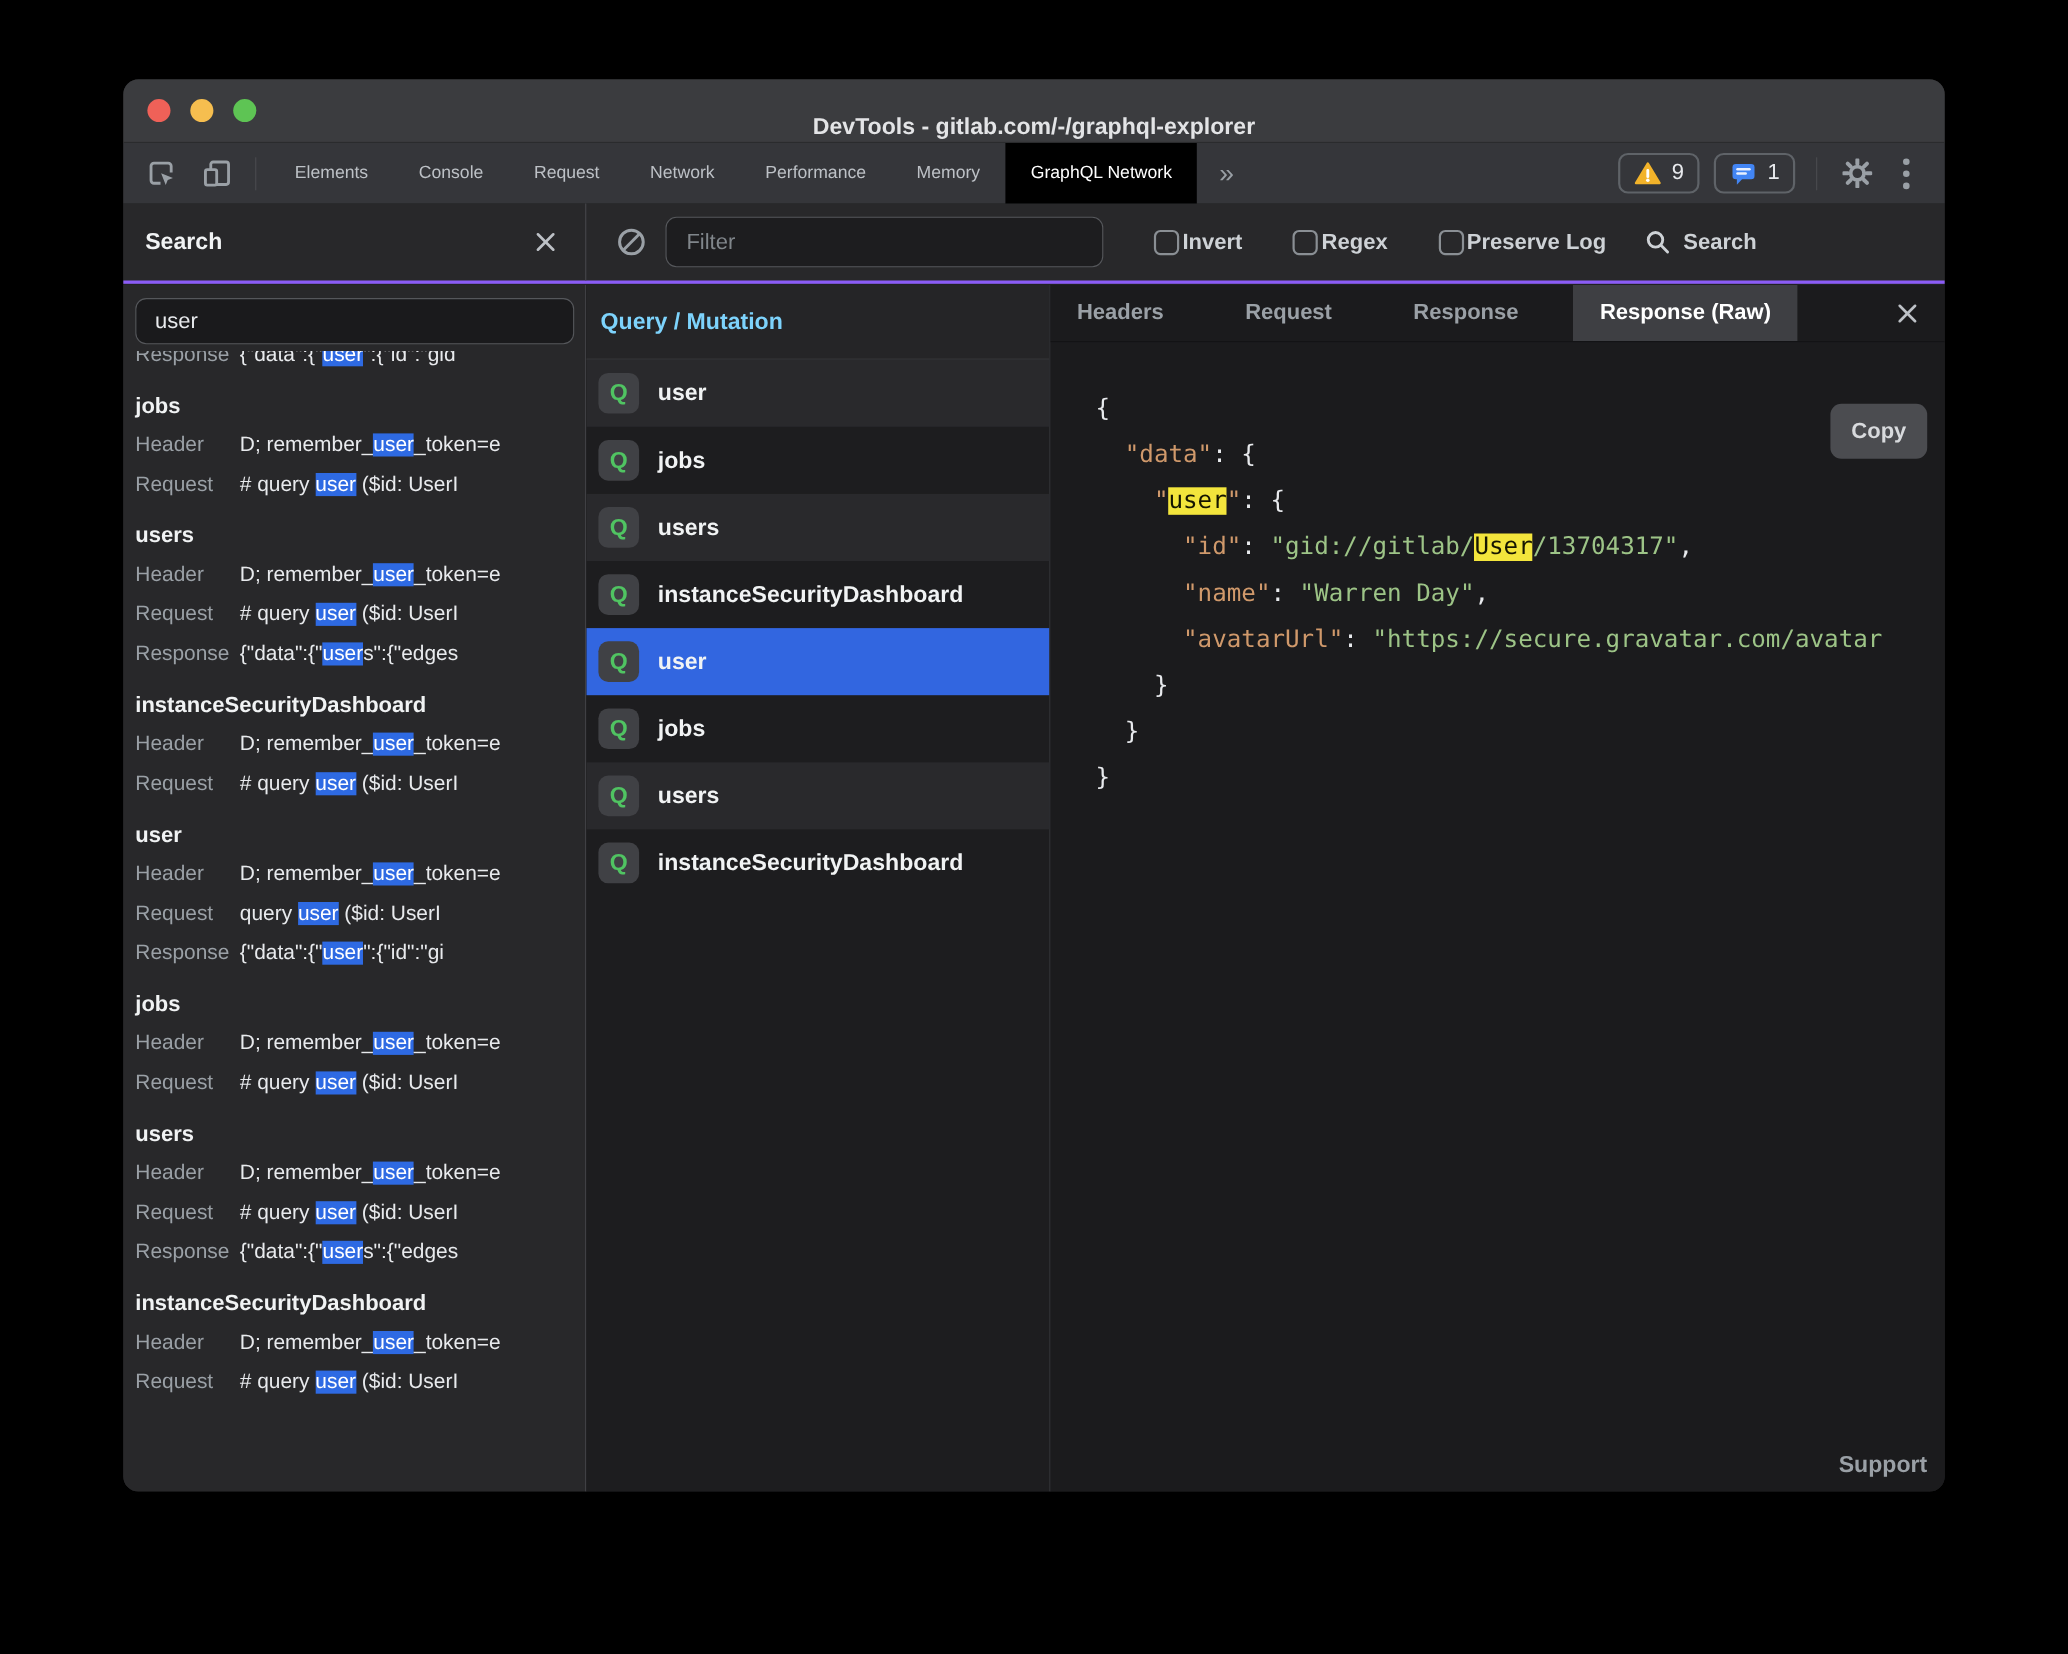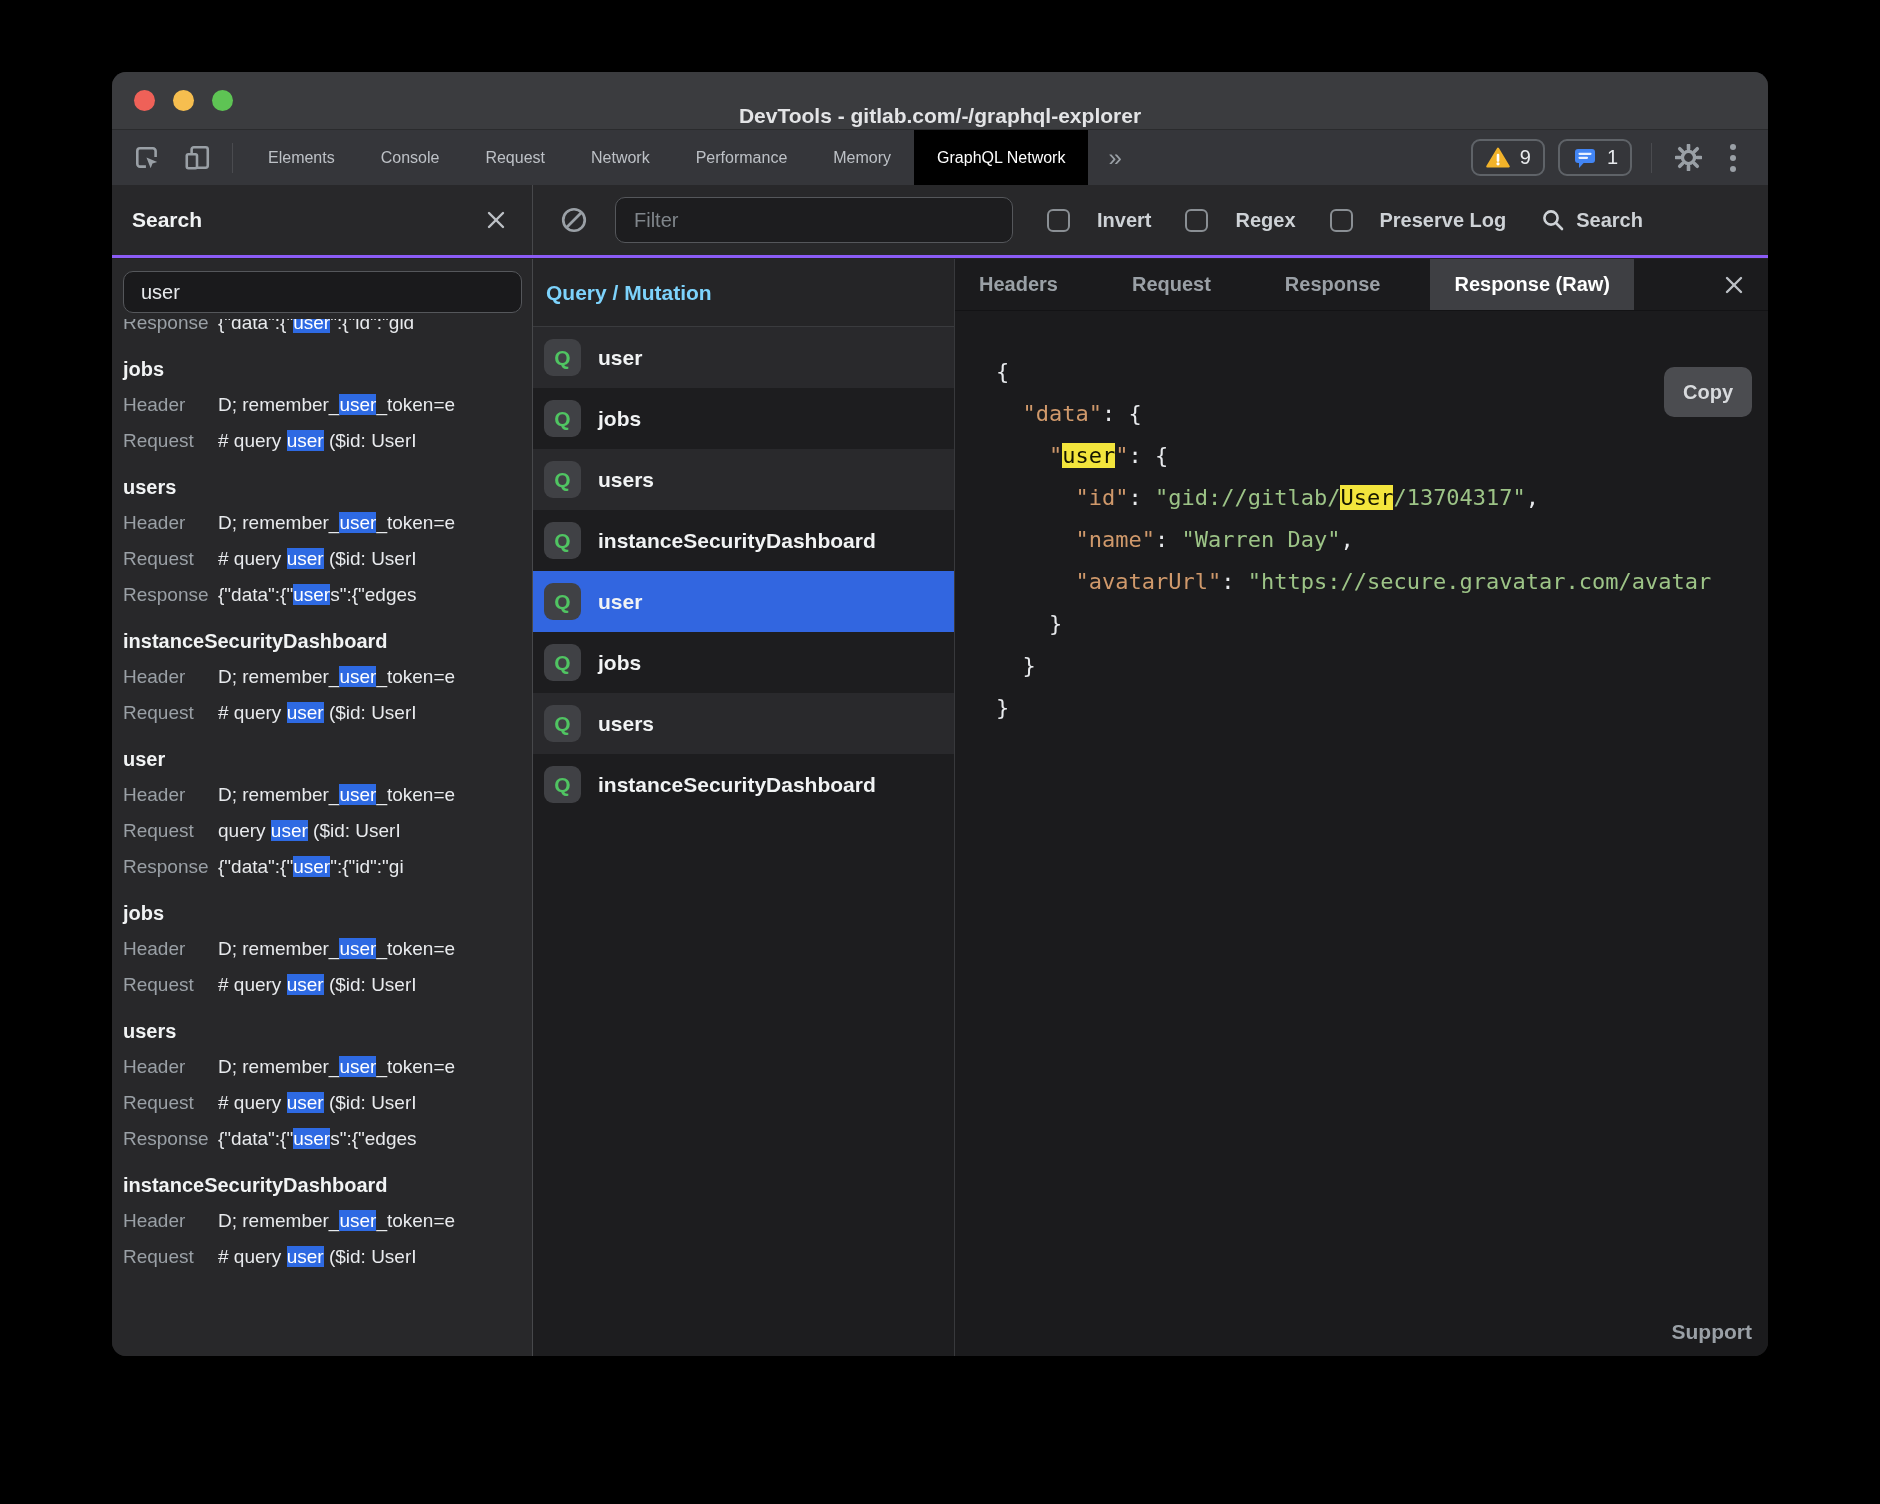--- a/index.html
+++ b/index.html
@@ -31,25 +31,25 @@
   .kebab{display:flex;align-items:center;justify-content:center;width:30px;height:34px;}
 
   
   .toolbar{height:73px;background:#28282a;display:flex;border-bottom:3px solid #8b5cf6;}
   .tool-left{width:421px;flex:none;display:flex;align-items:center;padding:0 20px;
     border-right:1px solid #47484b;}
   .panel-title{color:#f1f3f4;font-size:21px;font-weight:700;}
   .icon-btn{margin-left:auto;display:flex;align-items:center;justify-content:center;width:32px;height:32px;}
   .tool-right{flex:1;display:flex;align-items:center;padding:0 16px;}
   .block-btn{display:flex;align-items:center;justify-content:center;width:34px;height:34px;margin-left:8px;}
-  .filter-input{width:398px;height:46px;margin-left:24px;border-radius:10px;background:#1d1d1f;
+  .filter-input{width:398px;height:46px;margin-left:14px;border-radius:10px;background:#1d1d1f;
     border:1.5px solid #55575b;color:#e8eaed;font-size:20px;padding:0 18px;outline:none;
     font-family:"Liberation Sans",sans-serif;}
   .filter-input::placeholder{color:#80868b;}
-  .chk{display:flex;align-items:center;gap:27px;margin-left:34px;}
+  .chk{display:flex;align-items:center;gap:3px;margin-left:46px;}
   .chk-box{width:23px;height:23px;border:2px solid #8a8f94;border-radius:6px;background:transparent;}
   .chk-label{color:#ced2d6;font-size:20px;font-weight:600;}
   .tb-search{display:flex;align-items:center;gap:10px;margin-left:34px;}
   .tb-search-label{color:#ced2d6;font-size:20px;font-weight:700;}
 
   
   .panels{position:absolute;top:187px;left:0;right:0;bottom:0;display:flex;}
   .left-panel{width:421px;flex:none;background:#28282a;border-right:1px solid #47484b;
     overflow:hidden;display:flex;flex-direction:column;}
   .mid-panel{width:422px;flex:none;background:#1d1d1f;border-right:1px solid #38393c;

